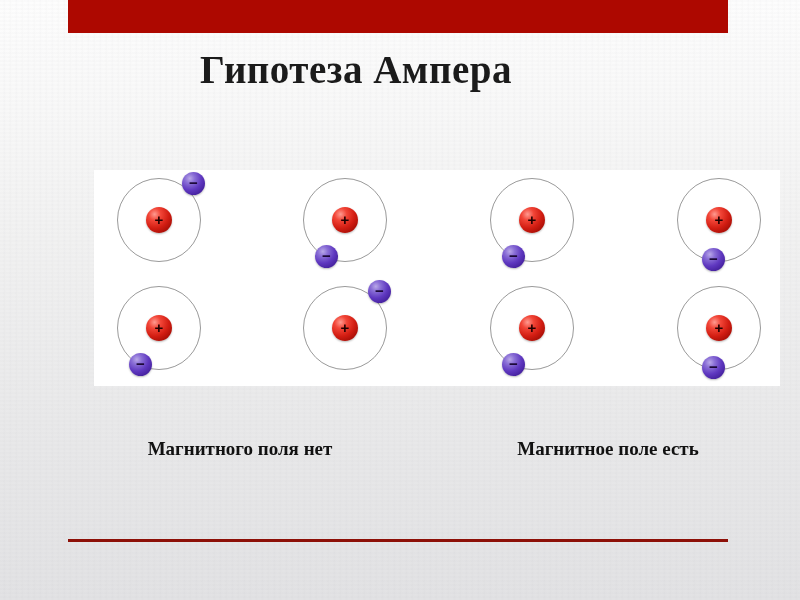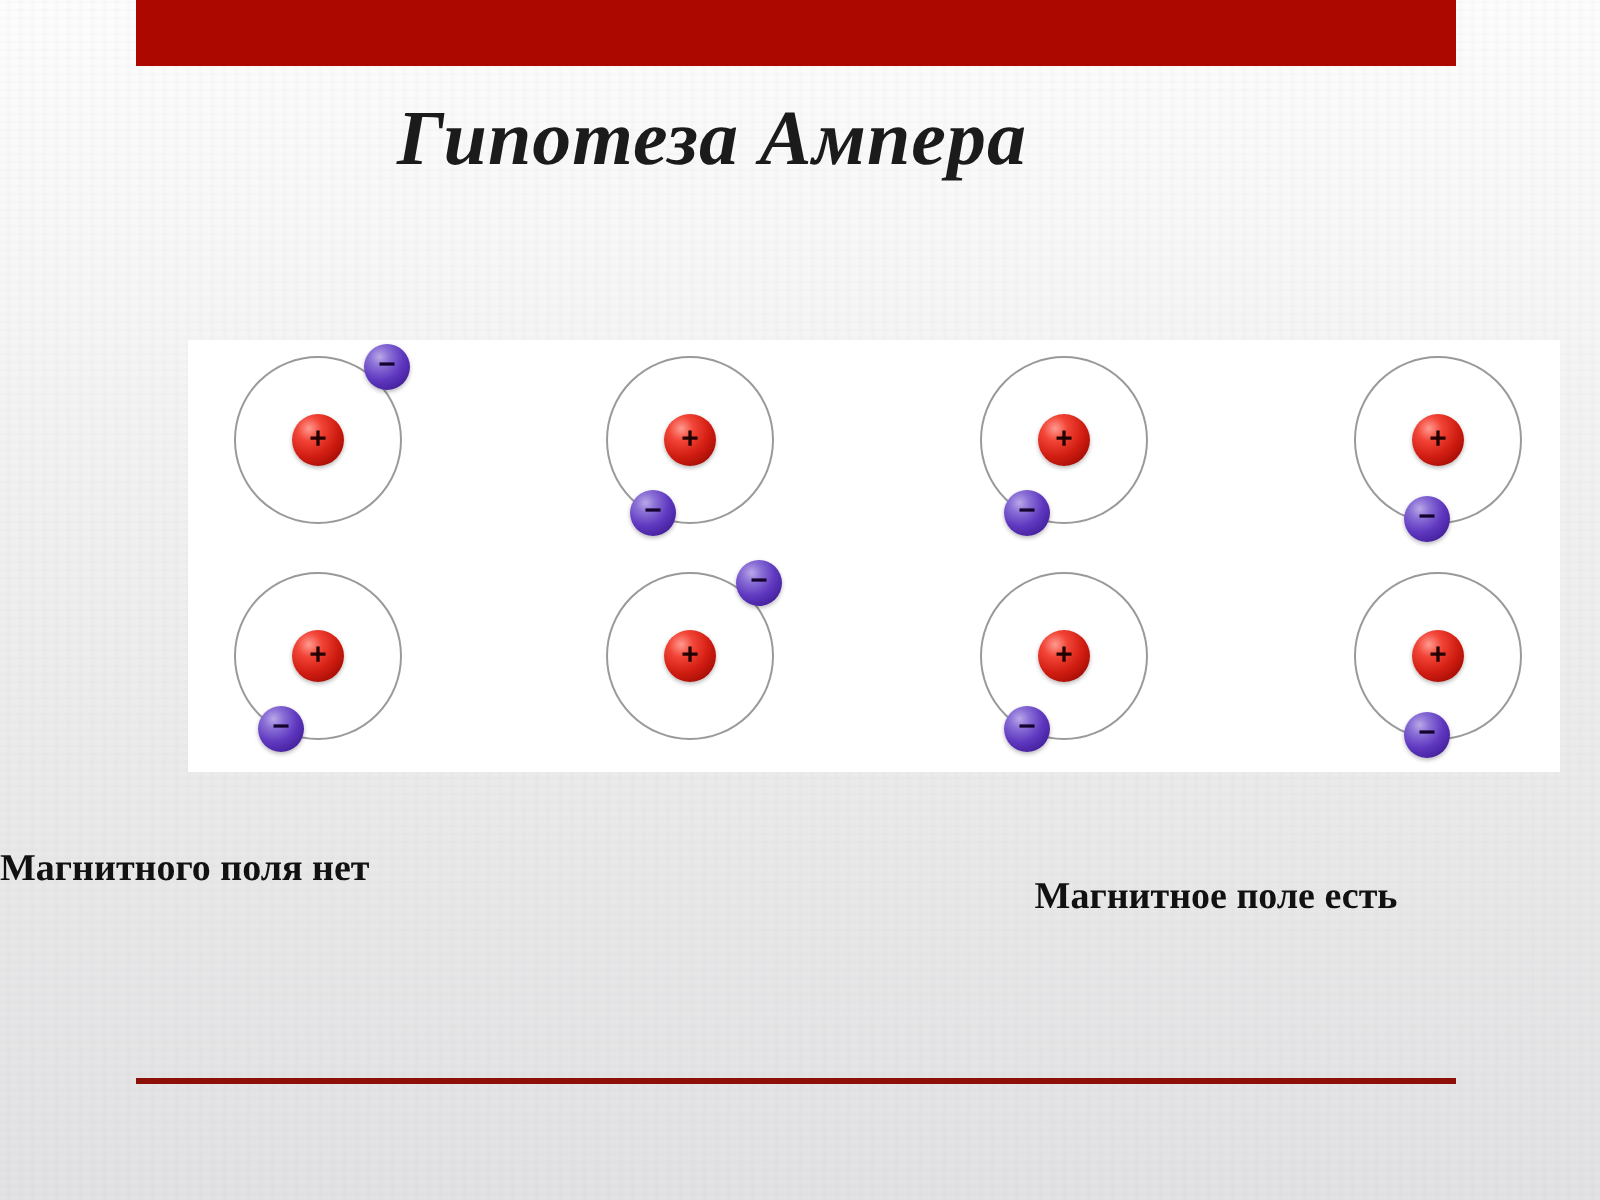--- a/index.html
+++ b/index.html
@@ -56,21 +56,20 @@
   }
 
   
   #title {
     position: absolute;
     left: 0;
     top: 46px;
     width: 712px;
     text-align: center;
     font-family: "Liberation Serif", "DejaVu Serif", serif;
-    font-style: italic;
     font-weight: bold;
     font-size: 39px;
     line-height: 48px;
     letter-spacing: .5px;
     color: #1b1b1b;
     white-space: nowrap;
   }
 
   
   #atoms-panel {
@@ -180,23 +179,23 @@
     position: absolute;
     font-family: "Liberation Serif", "DejaVu Serif", serif;
     font-weight: bold;
     font-size: 19px;
     line-height: 24px;
     color: #111111;
     white-space: nowrap;
   }
   #caption-left {
     left: 0px;
-    top: 423px;
+    top: 437px;
     width: 480px;
-    text-align: left;
+    text-align: center;
   }
   #caption-right {
     left: 380px;
     top: 437px;
     width: 456px;
     text-align: center;
   }
 
   
   #bottom-rule {

